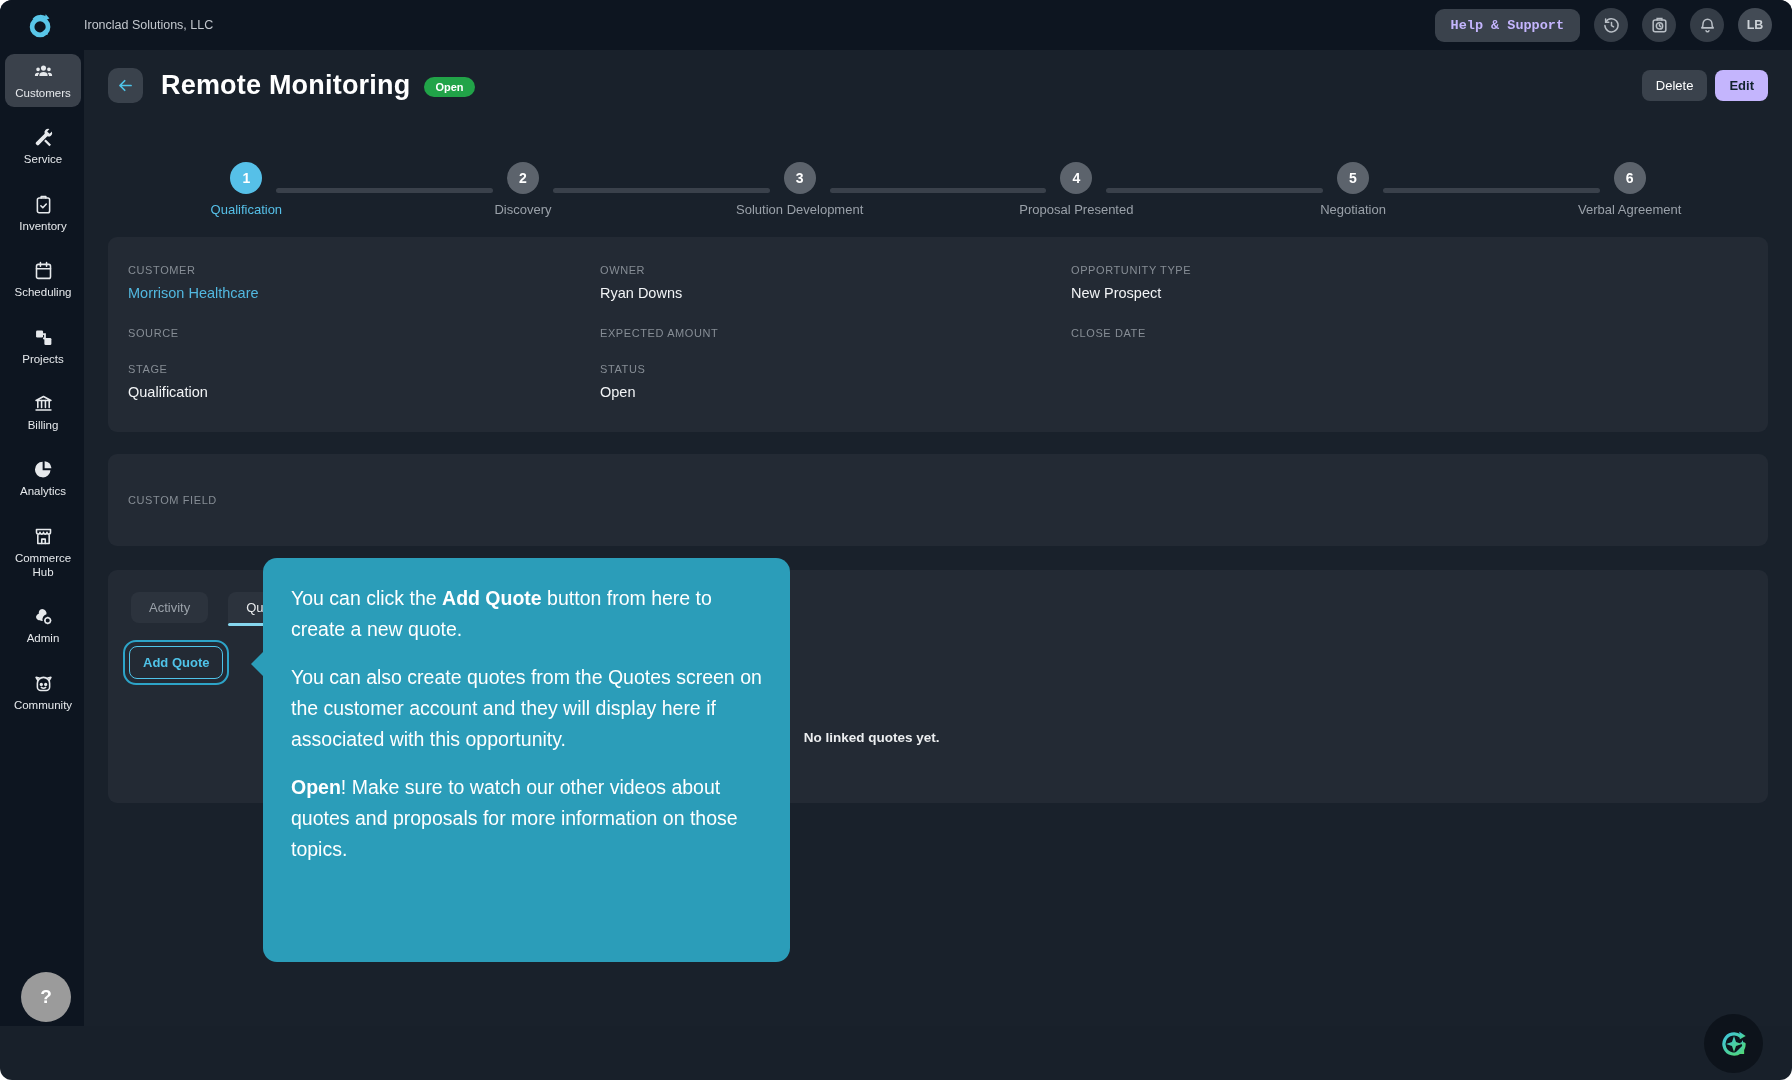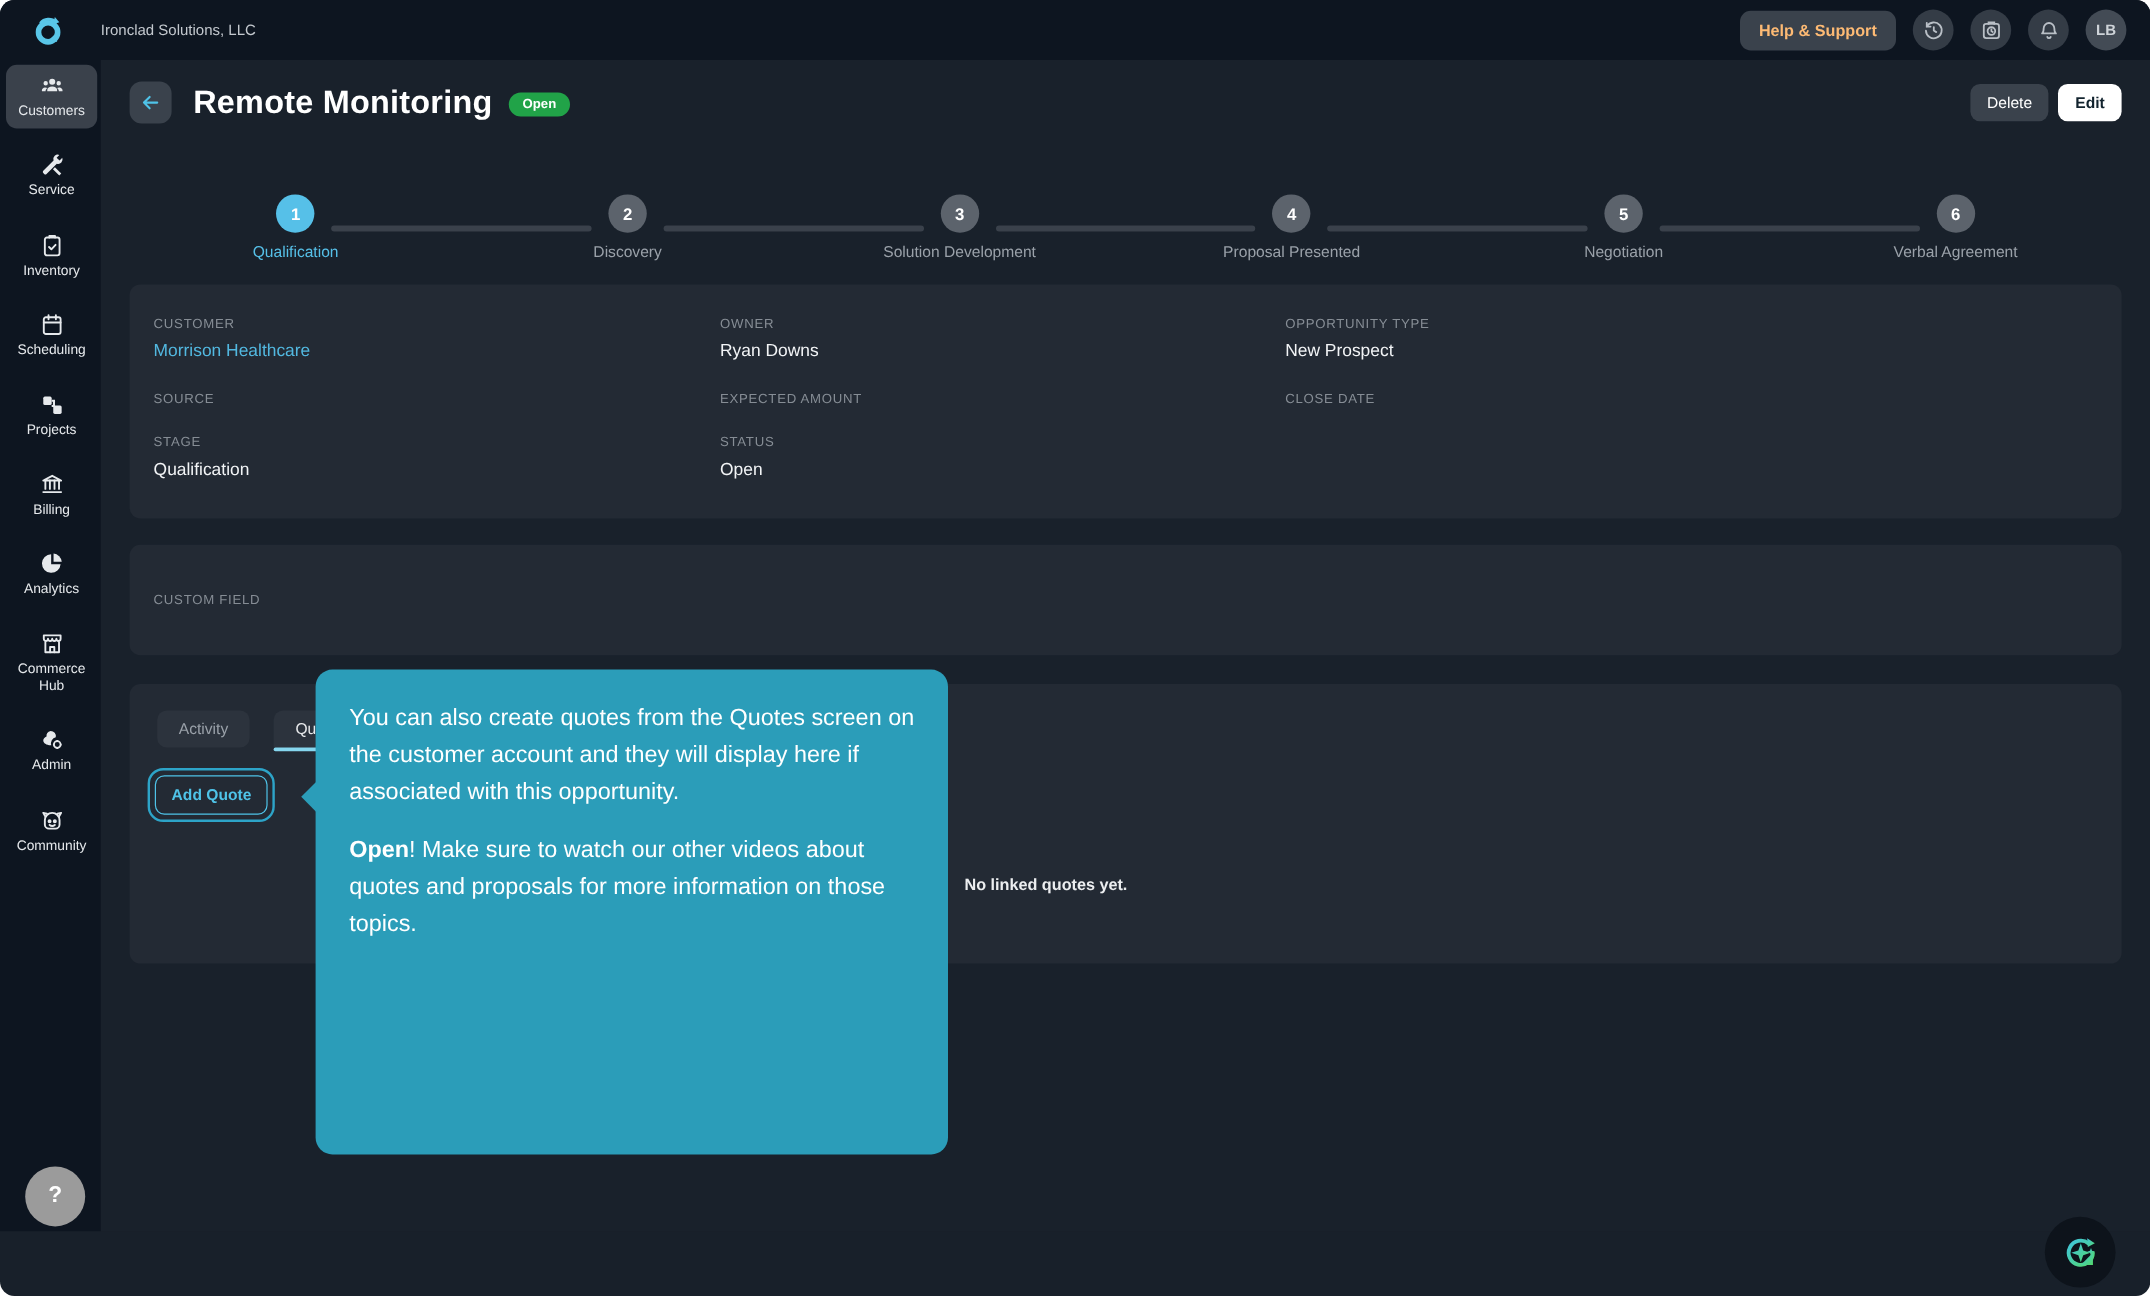--- a/index.html
+++ b/index.html
@@ -12,22 +12,22 @@
   .light { width:13px; height:13px; border-radius:50%; }
   .light.red { background:#ff5f57; } .light.yellow { background:#febc2e; } .light.green { background:#28c840; }
   .tab-pill { position:absolute; left:401px; top:8px; width:764px; height:38px; border-radius:19px; background:#e4e6e9;
     display:flex; align-items:center; justify-content:center; color:#46505c; font-size:15px; }
 
   
   .topnav { height:50px; background:#0d1520; display:flex; align-items:center; padding:0 20px 0 26px; }
   .logo { width:30px; height:30px; margin-right:28px; }
   .company { color:#c3c8ce; font-size:12.5px; }
   .topnav .spacer { flex:1; }
-  .help-btn { background:#3a424c; color:#fdba74; border:none; font-weight:700; font-size:13.5px; padding:9px 16px;
-    border-radius:9px; cursor:pointer; font-family:Liberation Sans, sans-serif; }
+  .help-btn { background:#3a424c; color:#c4b5fd; border:none; font-weight:700; font-size:13.5px; padding:9px 16px;
+    border-radius:9px; cursor:pointer; font-family:Liberation Mono, monospace; }
   .circ-btn { width:34px; height:34px; border-radius:50%; background:#343c46; border:none; margin-left:14px;
     display:flex; align-items:center; justify-content:center; color:#b9bfc6; cursor:pointer; }
   .avatar { width:34px; height:34px; border-radius:50%; background:#434b55; margin-left:14px; display:flex;
     align-items:center; justify-content:center; color:#ced3d8; font-size:12.5px; font-weight:700; }
 
   
   .shell { display:flex; height:976px; }
   .sidebar { position:relative; width:84px; background:#0d1520; flex:0 0 84px; padding-top:4px;
     display:flex; flex-direction:column; gap:13px; }
   .side-item { display:flex; flex-direction:column; align-items:center; gap:4px; padding:7px 2px; margin:0 3px 0 5px;
@@ -43,21 +43,21 @@
   
   .page-header { display:flex; align-items:center; padding:14px 24px 0 24px; height:56px; }
   .back-btn { width:35px; height:35px; border-radius:10px; background:#3a424c; border:none; cursor:pointer;
     display:flex; align-items:center; justify-content:center; color:#4fc3e8; }
   .page-title { color:#ffffff; font-size:27px; font-weight:600; margin-left:18px; letter-spacing:.2px; }
   .status-badge { background:#21a348; color:#ffffff; font-size:11px; font-weight:700; border-radius:999px;
     padding:4px 11px; margin-left:14px; margin-top:4px; }
   .hdr-spacer { flex:1; }
   .btn-dark { background:#3a424c; color:#ffffff; border:none; font-weight:400; font-size:13px; padding:8px 14px;
     border-radius:8px; cursor:pointer; font-family:inherit; }
-  .btn-teal { background:#ffffff; color:#12232e; border:none; font-weight:700; font-size:13px; padding:8px 14px;
+  .btn-teal { background:#c4b5fd; color:#12232e; border:none; font-weight:700; font-size:13px; padding:8px 14px;
     border-radius:8px; cursor:pointer; margin-left:8px; font-family:inherit; }
 
   
   .stepper { display:flex; margin:56px 24px 0 24px; }
   .step { flex:1; position:relative; display:flex; flex-direction:column; align-items:center; cursor:pointer; }
   .step-circle { width:32px; height:32px; border-radius:50%; background:#5c636c; color:#ffffff; font-size:14px;
     font-weight:700; display:flex; align-items:center; justify-content:center; z-index:1; }
   .step.active .step-circle { background:#56c0e8; }
   .step-label { margin-top:8px; font-size:13px; color:#9aa1a9; }
   .step.active .step-label { color:#56c0e8; }
@@ -322,20 +322,21 @@
           <button class="add-quote-btn">Add Quote</button>
         </div>
         <div class="empty-msg">No linked quotes yet.</div>
       </section>
 
     </main>
   </div>
 
   <div class="tooltip">
     <div class="arrow"></div>
+    <p><span>You can click the </span><b>Add Quote</b><span> button from here to create a new quote.</span></p>
     <p><span>You can also create quotes from the Quotes screen on the customer account and they will display here if associated with this opportunity.</span></p>
     <p><b>Open</b><span>! Make sure to watch our other videos about quotes and proposals for more information on those topics.</span></p>
   </div>
 
   <div class="ai-fab">
     <svg width="34" height="34" viewBox="0 0 32 32">
       <defs>
         <linearGradient id="aigrad" x1="0" y1="0" x2="1" y2="1">
           <stop offset="0" stop-color="#3fc4de"></stop>
             <stop offset="1" stop-color="#54d96b"></stop>

